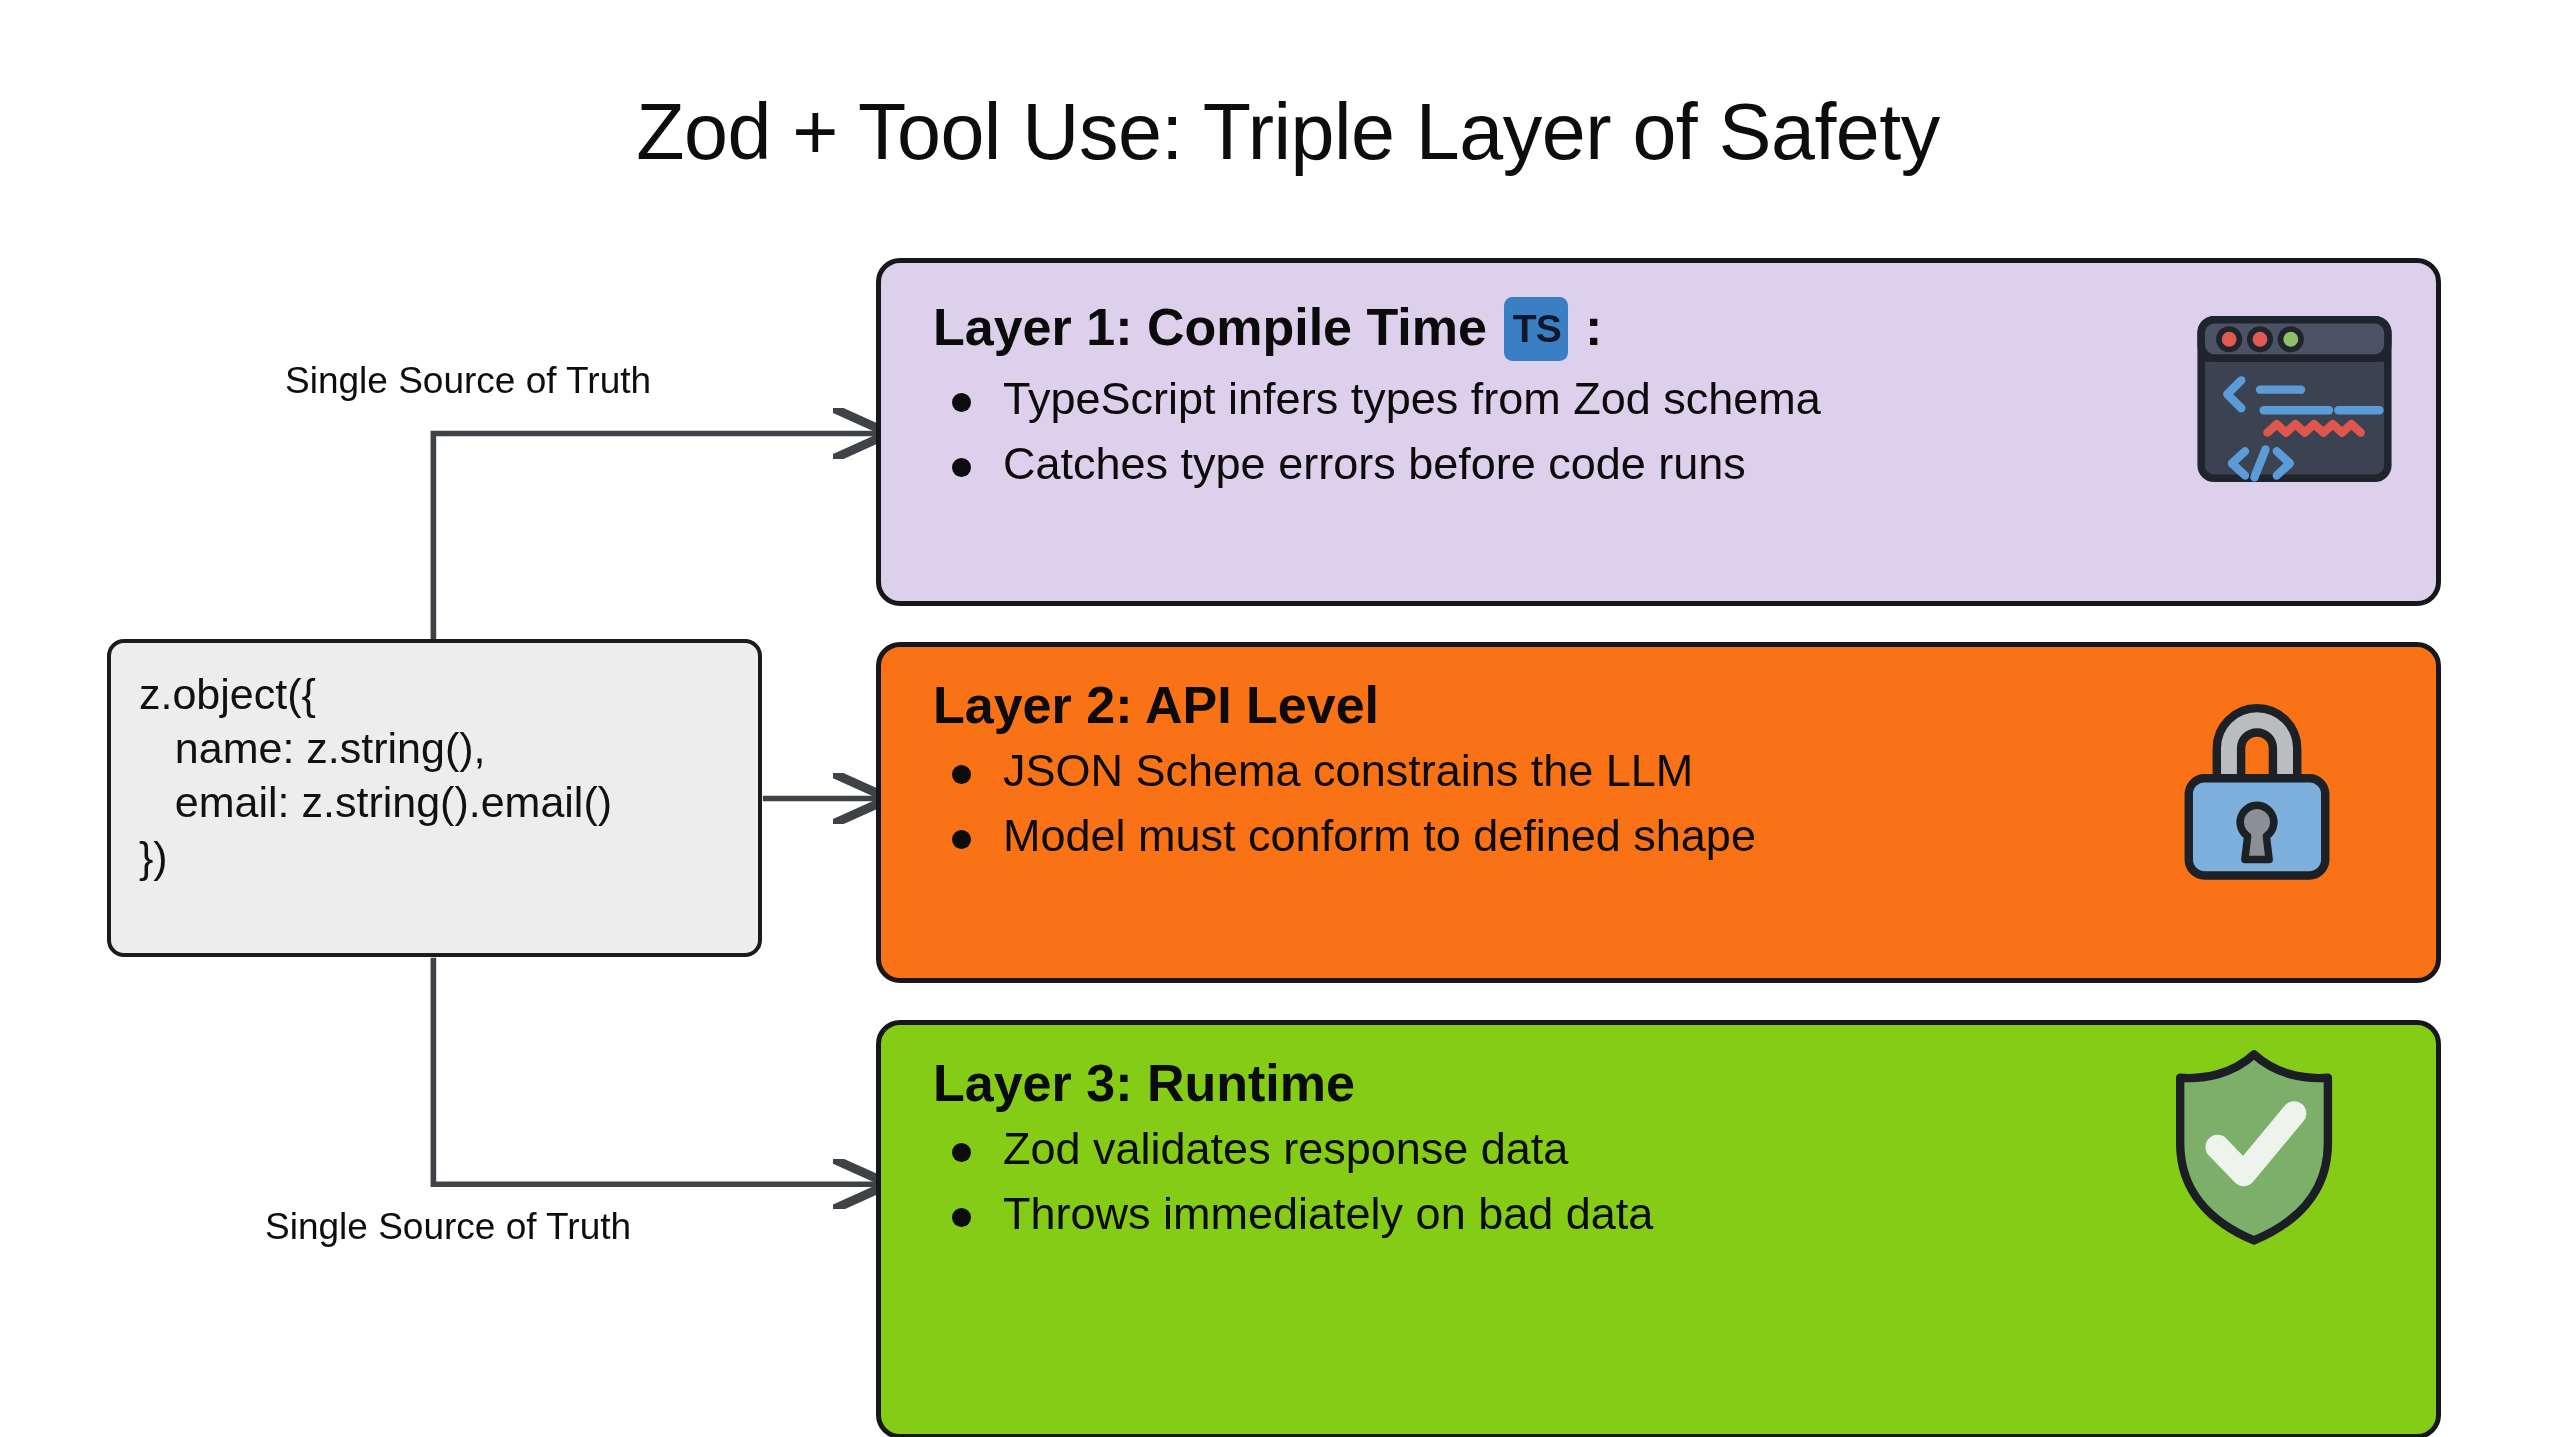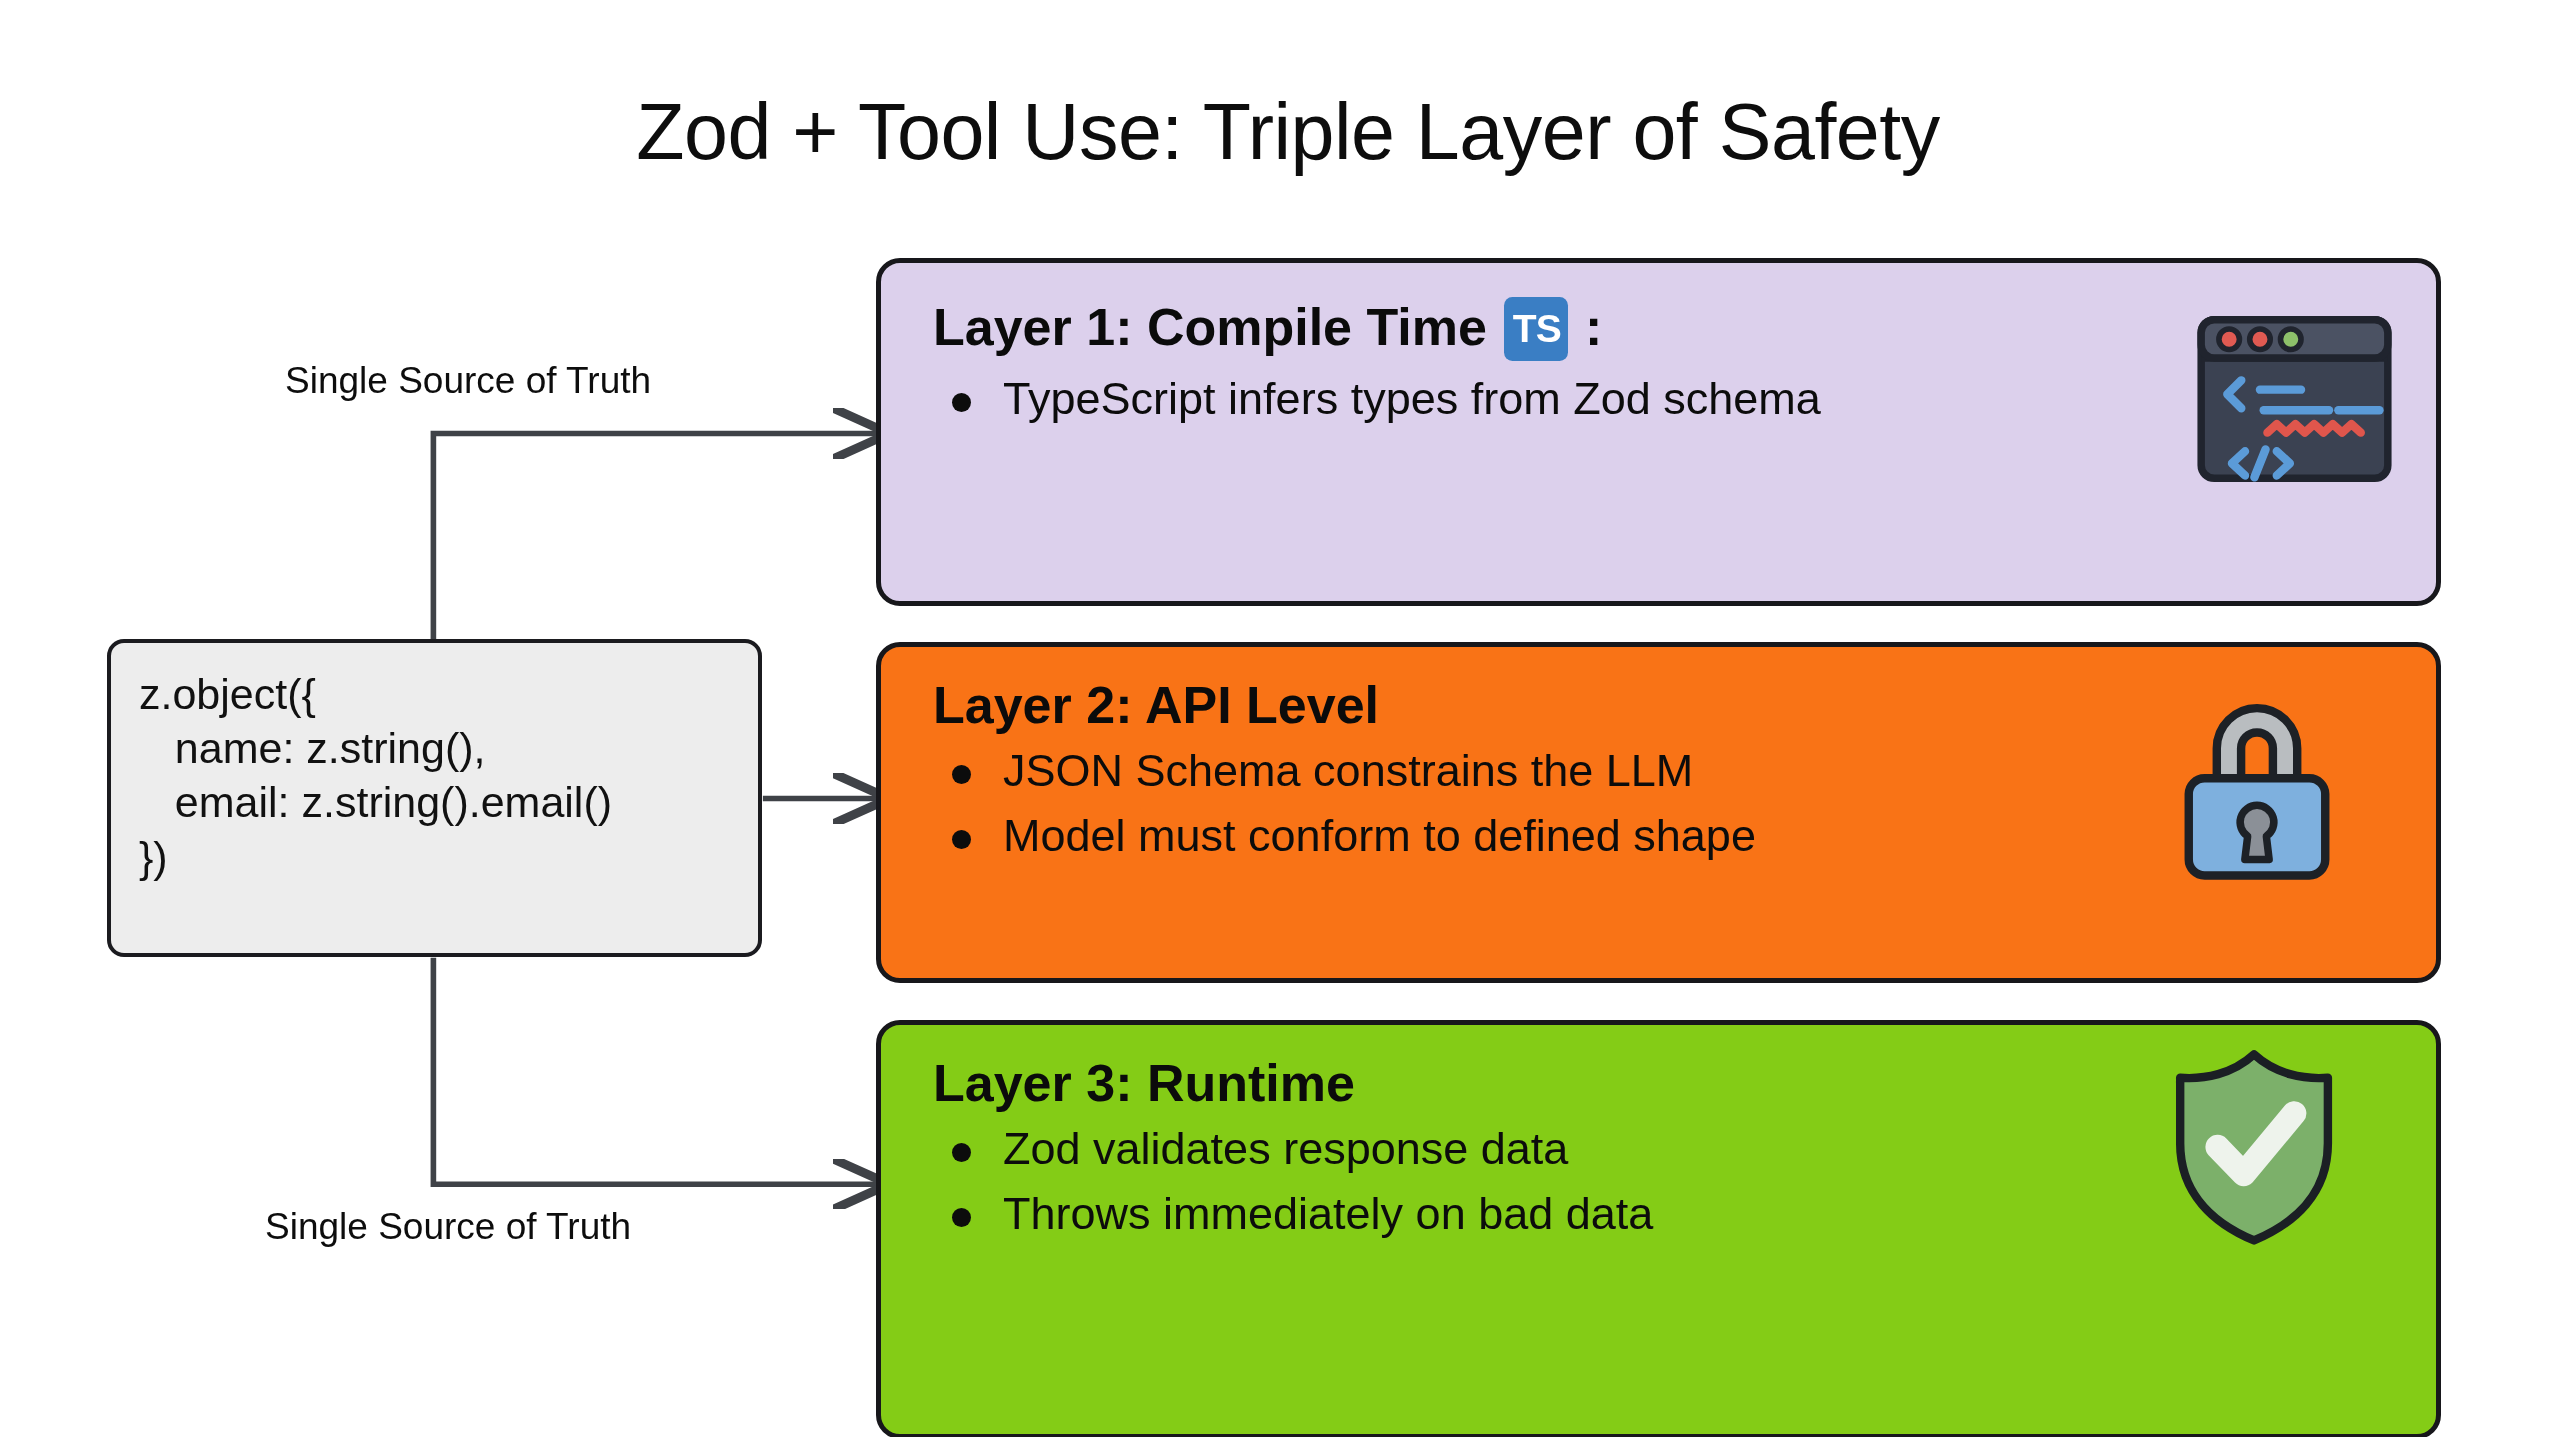--- a/index.html
+++ b/index.html
@@ -131,21 +131,21 @@
 
   
   .ts-badge {
     display: inline-flex;
     align-items: center;
     justify-content: center;
     width: 64px;
     height: 64px;
     background: #3a7ec4;
     border-radius: 8.4px;
-    color: #ffffff;
+    color: #0f172a;
     font-size: 39px;
     font-weight: bold;
     letter-spacing: -0.9px;
     padding-left: 1.9px;
     box-sizing: border-box;
     position: relative;
     top: 1.9px;
   }
 
   
@@ -191,20 +191,24 @@
   <div class="card layer1">
     <div class="card-title">
       <span>Layer 1: Compile Time</span>
       <span class="ts-badge">TS</span>
       <span>:</span>
     </div>
     <ul class="bullets">
       <li>
         <span class="bullet-dot"></span>
         <span>TypeScript infers types from Zod schema</span>
+      </li>
+      <li>
+        <span class="bullet-dot"></span>
+        <span>Catches type errors before code runs</span>
       </li>
     </ul>
 
     <svg class="card-icon icon-editor" width="197" height="168" viewBox="0 0 210 180" xmlns="http://www.w3.org/2000/svg">
       <rect x="5" y="5" width="200" height="170" rx="14" fill="#3b4252" stroke="#20242e" stroke-width="8"></rect>
       <path d="M5,46 H205" stroke="#20242e" stroke-width="8"></path>
       <rect x="5" y="5" width="200" height="41" rx="14" fill="#4b5263" stroke="#20242e" stroke-width="8"></rect>
       <circle cx="35" cy="26" r="11" fill="#e05a52" stroke="#20242e" stroke-width="6"></circle>
       <circle cx="68" cy="26" r="11" fill="#e05a52" stroke="#20242e" stroke-width="6"></circle>
       <circle cx="101" cy="26" r="11" fill="#8dc06a" stroke="#20242e" stroke-width="6"></circle>

